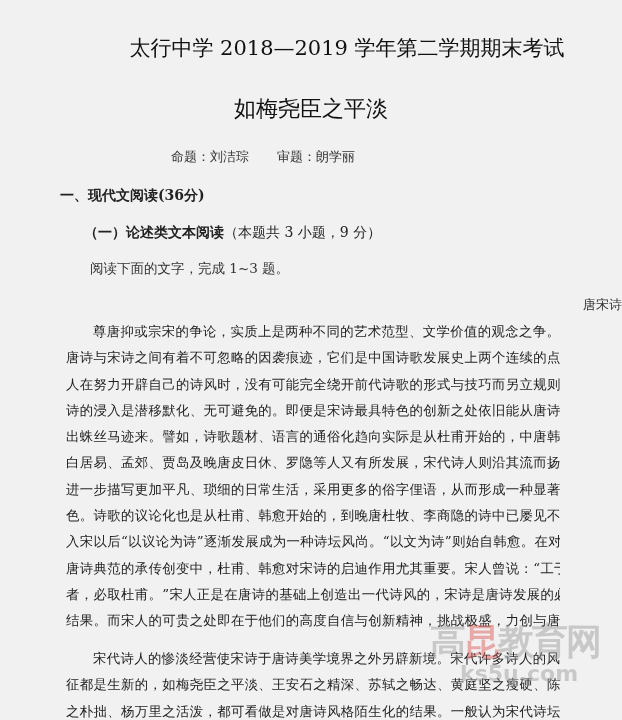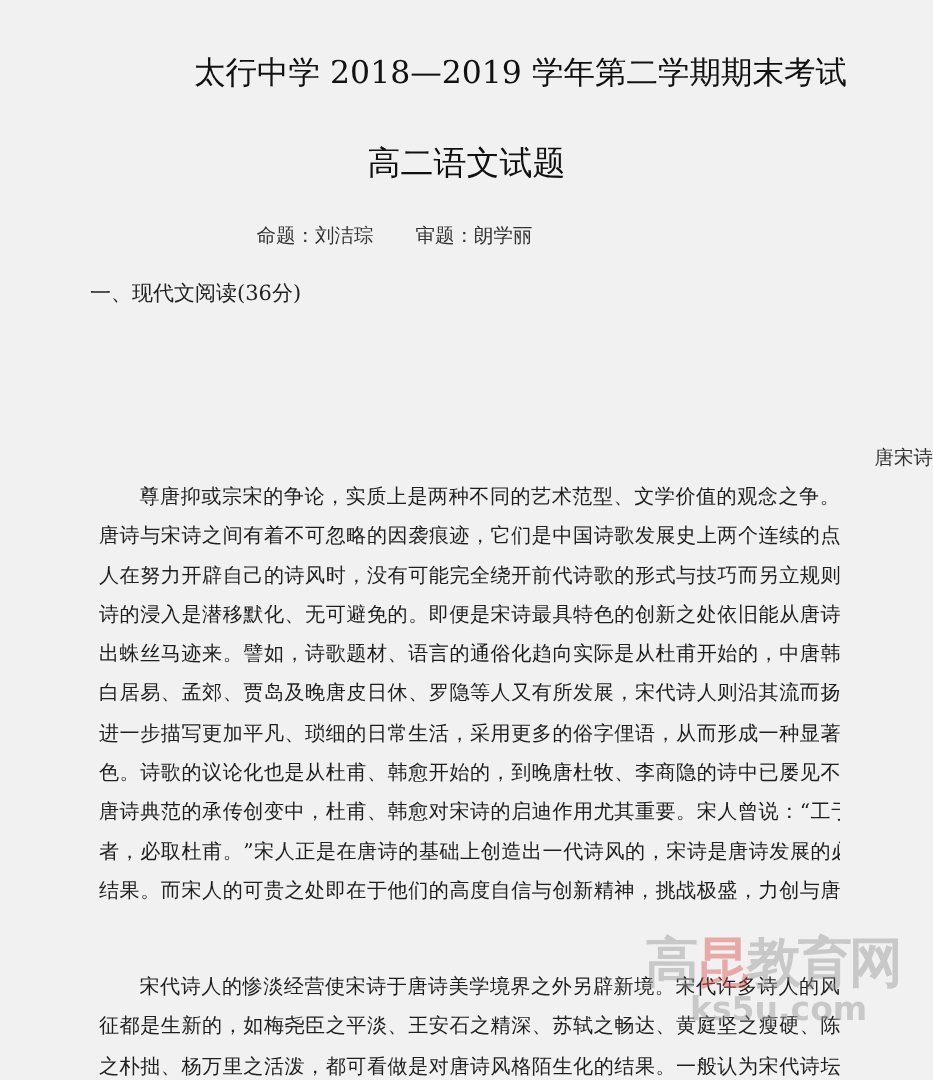--- a/index.html
+++ b/index.html
@@ -21,21 +21,21 @@
       position: absolute; left: 0; width: 622px; top: 94px;
       text-align: center; font-size: 22px; color: #111;
     }
     .authors {
       position: absolute; left: 0; width: 526px; top: 148px;
       text-align: center; font-size: 13px; color: #333;
     }
     .authors span { margin: 0 12px; }
     .section {
       position: absolute; left: 60px; top: 187px;
-      font-size: 14px; font-weight: normal; color: #222;
+      font-size: 14px; font-weight: bold; color: #222;
     }
     .subsection {
       position: absolute; left: 84px; top: 224px; font-size: 14px; color: #222;
     }
     .subsection b { font-weight: bold; }
     .instruction {
       position: absolute; left: 90px; top: 260px; font-size: 13.5px; color: #333;
     }
     .passage-title {
       position: absolute; left: 0; width: 622px; top: 296px;
@@ -59,39 +59,44 @@
     }
     .wm-main { font-size: 36px; letter-spacing: -2px; white-space: nowrap; margin-left: -90px; }
     .wm-main .accent { color: rgba(220,80,80,0.45); }
     .wm-url { font-size: 22px; white-space: nowrap; margin-left: -60px; margin-top: -6px; }
   </style>
 </head>
 <body>
 
 <div class="page">
   <div class="title">太行中学 2018—2019 学年第二学期期末考试</div>
-  <div class="subtitle">高二语文试题</div>
+  <div class="subtitle">如梅尧臣之平淡</div>
   <div class="authors">
     <span>命题：刘洁琮</span>
     <span>审题：朗学丽</span>
   </div>
 
   <div class="section">一、现代文阅读(36分)</div>
+  <div class="subsection">
+    <b>（一）论述类文本阅读</b><span>（本题共 3 小题，9 分）</span>
+  </div>
+  <div class="instruction">阅读下面的文字，完成 1~3 题。</div>
 
   <div class="passage-title">唐宋诗</div>
 
   <div class="para" id="p1">
     <span class="line indent">尊唐抑或宗宋的争论，实质上是两种不同的艺术范型、文学价值的观念之争。其实，</span>
     <span class="line">唐诗与宋诗之间有着不可忽略的因袭痕迹，它们是中国诗歌发展史上两个连续的点。宋</span>
     <span class="line">人在努力开辟自己的诗风时，没有可能完全绕开前代诗歌的形式与技巧而另立规则。唐</span>
     <span class="line">诗的浸入是潜移默化、无可避免的。即便是宋诗最具特色的创新之处依旧能从唐诗中寻</span>
     <span class="line">出蛛丝马迹来。譬如，诗歌题材、语言的通俗化趋向实际是从杜甫开始的，中唐韩愈、</span>
     <span class="line">白居易、孟郊、贾岛及晚唐皮日休、罗隐等人又有所发展，宋代诗人则沿其流而扬其波，</span>
     <span class="line">进一步描写更加平凡、琐细的日常生活，采用更多的俗字俚语，从而形成一种显著的特</span>
     <span class="line">色。诗歌的议论化也是从杜甫、韩愈开始的，到晚唐杜牧、李商隐的诗中已屡见不鲜，</span>
+    <span class="line">入宋以后“以议论为诗”逐渐发展成为一种诗坛风尚。“以文为诗”则始自韩愈。在对</span>
     <span class="line">唐诗典范的承传创变中，杜甫、韩愈对宋诗的启迪作用尤其重要。宋人曾说：“工于诗</span>
     <span class="line">者，必取杜甫。”宋人正是在唐诗的基础上创造出一代诗风的，宋诗是唐诗发展的必然</span>
     <span class="line">结果。而宋人的可贵之处即在于他们的高度自信与创新精神，挑战极盛，力创与唐诗并</span>
   </div>
 
   <div class="para" id="p2">
     <span class="line indent">宋代诗人的惨淡经营使宋诗于唐诗美学境界之外另辟新境。宋代许多诗人的风格特</span>
     <span class="line">征都是生新的，如梅尧臣之平淡、王安石之精深、苏轼之畅达、黄庭坚之瘦硬、陈师道</span>
     <span class="line">之朴拙、杨万里之活泼，都可看做是对唐诗风格陌生化的结果。一般认为宋代诗坛的主</span>
 

